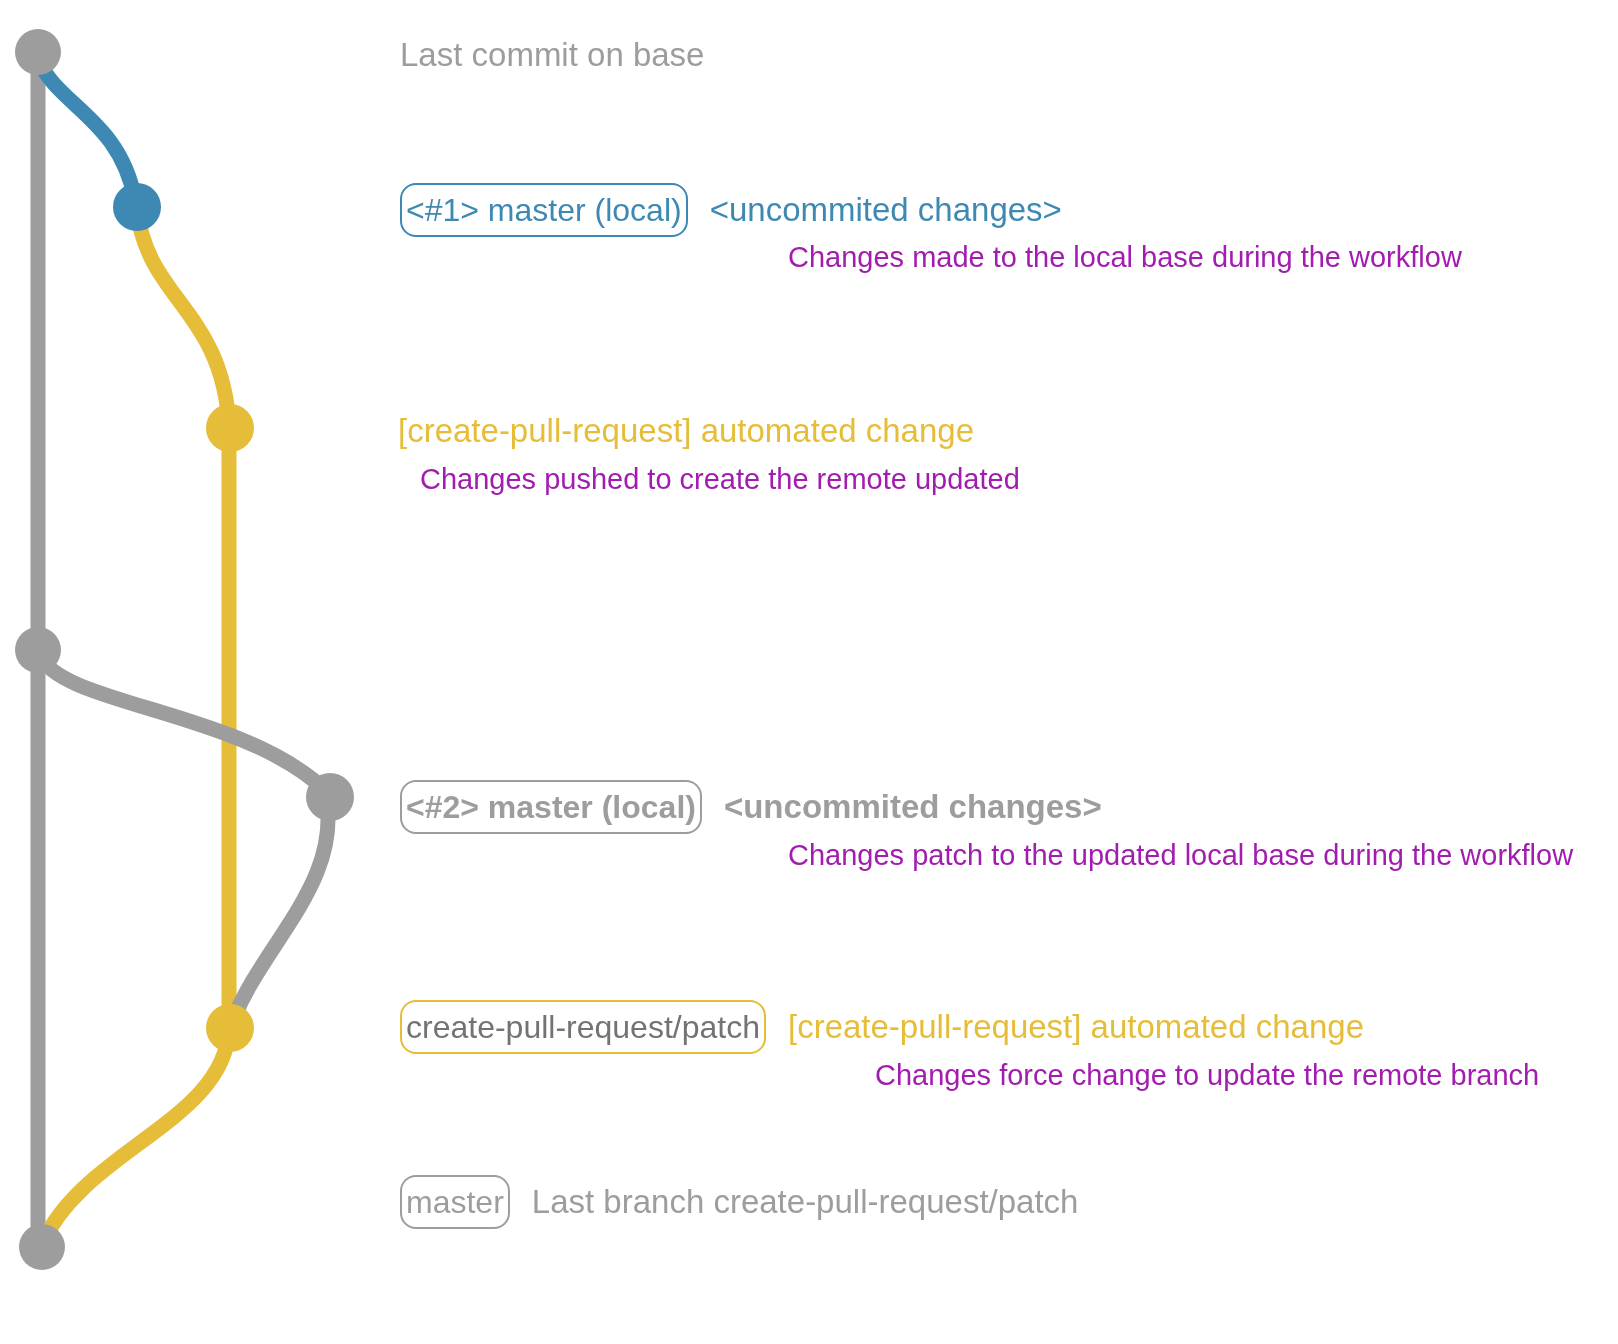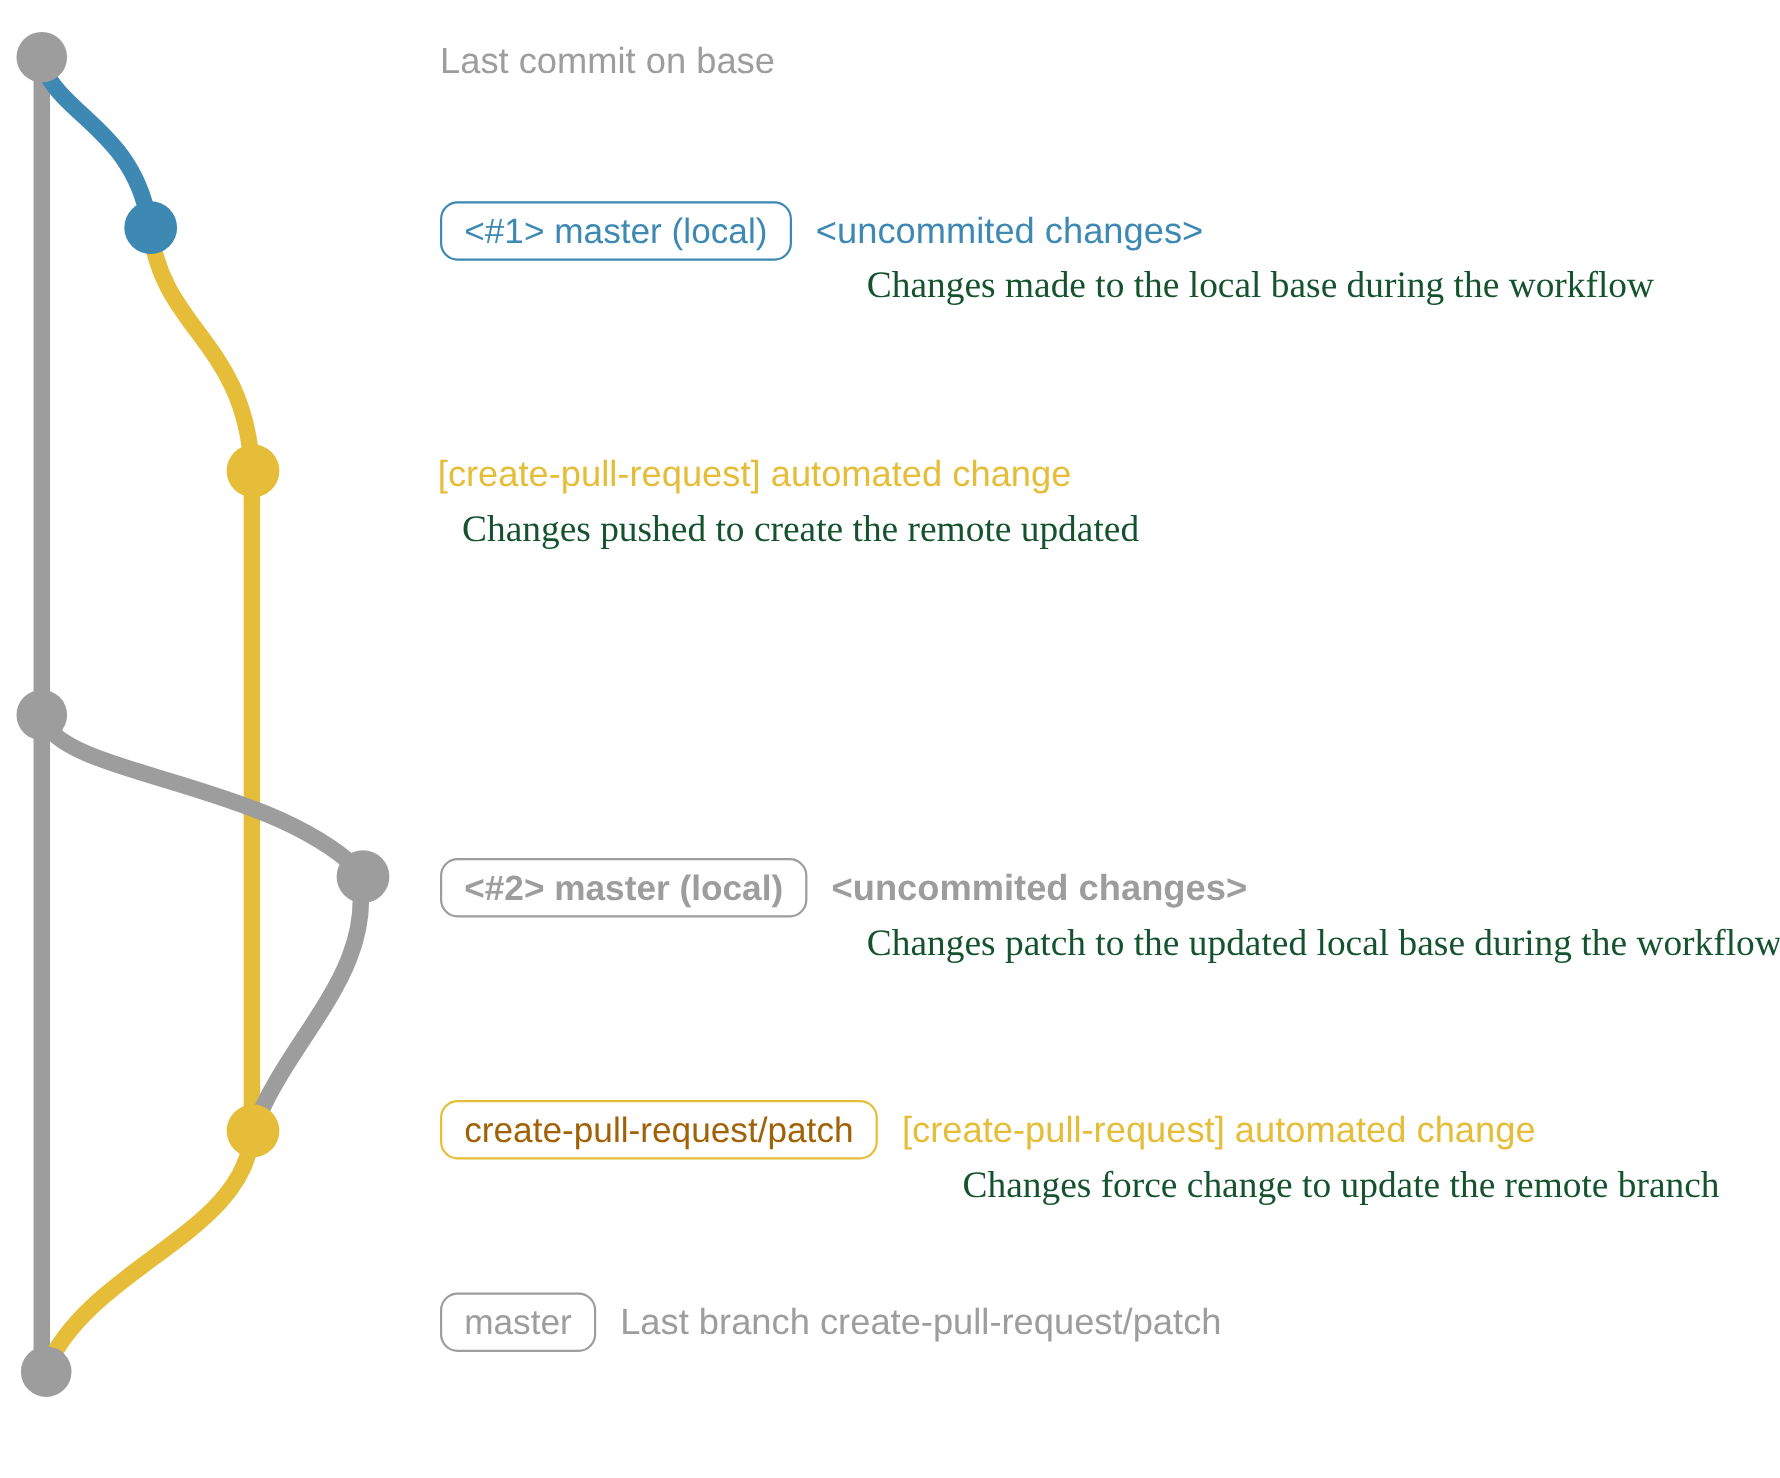--- a/index.html
+++ b/index.html
@@ -8,44 +8,44 @@
     position: relative;
     width: 1618px;
     height: 1344px;
     background: #ffffff;
     overflow: hidden;
     font-family: "Liberation Sans", sans-serif;
   }
   .abs { position: absolute; }
   .label { font-size: 33px; line-height: 1.2; white-space: nowrap; }
   .serif {
-    font-family: Liberation Serif, serif;
-    font-size: 34px;
-    color: #14532d;
+    font-family: Liberation Sans, sans-serif;
+    font-size: 29px;
+    color: #a21caf;
     line-height: 1.2;
     white-space: nowrap;
   }
   .gray-text   { color: #9d9d9d; }
   .blue-text   { color: #3d89b4; }
   .yellow-text { color: #e6bd38; }
   .row { display: flex; align-items: center; gap: 22px; white-space: nowrap; }
   .badge {
     display: inline-flex;
     align-items: center;
     border: 2.5px solid;
     border-radius: 16px;
-    padding: 6px 20px;
+    padding: 6px 4px;
     font-size: 32px;
     line-height: 1.2;
     white-space: nowrap;
     background: #ffffff;
   }
   .badge.blue   { border-color: #3d89b4; color: #3d89b4; }
   .badge.gray   { border-color: #9d9d9d; color: #9d9d9d; }
-  .badge.yellow { border-color: #e6bd38; color: #a16207; }
+  .badge.yellow { border-color: #e6bd38; color: #737373; }
 </style>
 </head>
 <body>
 
 <div class="canvas">
 
   <svg class="abs" style="left:0; top:0;" width="400" height="1344" viewBox="0 0 400 1344">
 
     <path d="M38 52 L38 1247" fill="none" stroke-width="15" stroke-linecap="round" stroke="#9d9d9d"></path>
 

